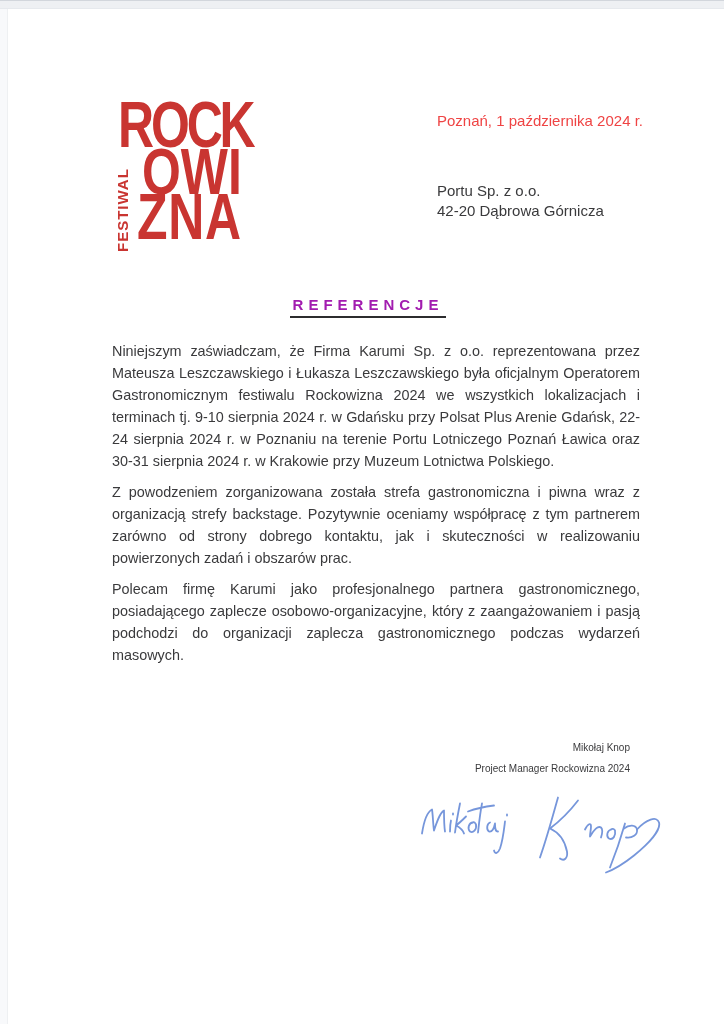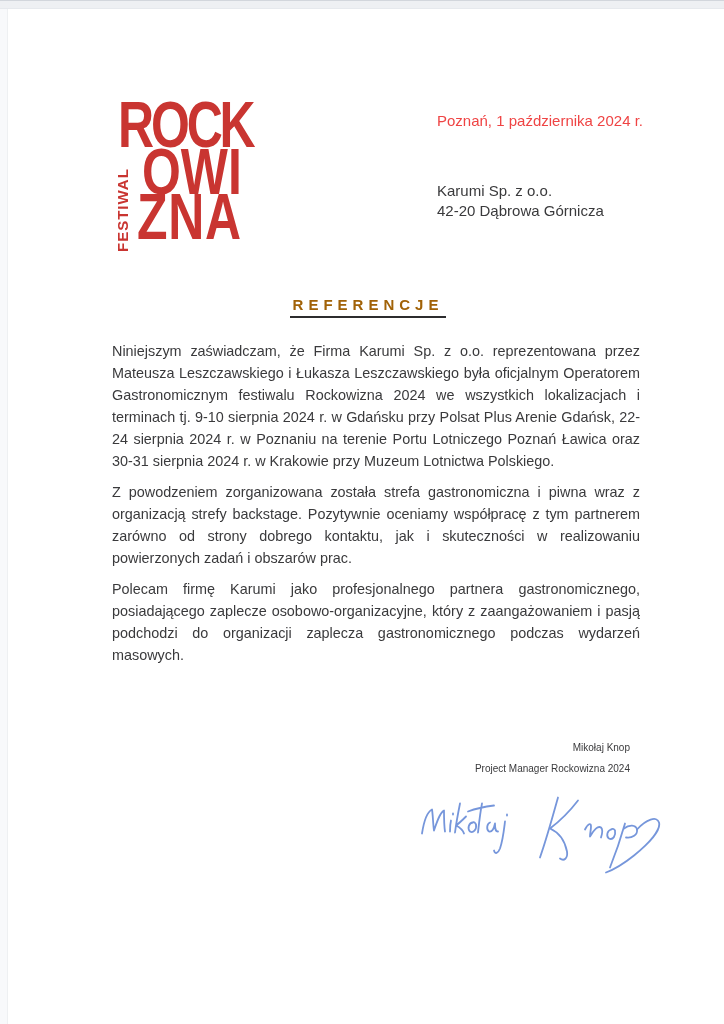--- a/index.html
+++ b/index.html
@@ -39,21 +39,21 @@
   }
   .recipient {
     position: absolute; left: 437px; top: 181px;
     font-size: 15px; line-height: 19.5px; color: #3a3a3c;
   }
   
   .title-wrap {
     position: absolute; left: 104px; top: 296px; width: 528px; text-align: center;
   }
   .title {
-    display: inline-block; font-size: 15px; font-weight: bold; color: #a16207;
+    display: inline-block; font-size: 15px; font-weight: bold; color: #a21caf;
     letter-spacing: 5px; border-bottom: 2px solid #2c2c2e; padding: 0 3px 3px 3px;
   }
   
   .body-text {
     position: absolute; left: 112px; top: 340px; width: 528px;
     font-size: 14.4px; line-height: 22px; color: #3a3a3c;
     text-align: justify;
   }
   .body-text p { margin-bottom: 9px; }
   
@@ -77,21 +77,21 @@
   <div class="logo">
     <div class="logo-vert" style="color: rgb(201, 53, 49);">FESTIWAL</div>
     <div class="logo-l logo-l1" style="color: rgb(201, 53, 49);">ROCK</div>
     <div class="logo-l logo-l2" style="color: rgb(201, 53, 49);">OWI</div>
     <div class="logo-l logo-l3" style="color: rgb(201, 53, 49);">ZNA</div>
   </div>
 
   <div class="dateline">Poznań, 1 października 2024 r.</div>
 
   <div class="recipient">
-    <div>Karumi Sp. z o.o.</div>
+    <div>Portu Sp. z o.o.</div>
     <div>42-20 Dąbrowa Górnicza</div>
   </div>
 
   <div class="title-wrap">
     <span class="title">REFERENCJE</span>
   </div>
 
   <div class="body-text">
     <p>Niniejszym zaświadczam, że Firma Karumi Sp. z o.o. reprezentowana przez Mateusza Leszczawskiego i Łukasza Leszczawskiego była oficjalnym Operatorem Gastronomicznym festiwalu Rockowizna 2024 we wszystkich lokalizacjach i terminach tj. 9-10 sierpnia 2024 r. w Gdańsku przy Polsat Plus Arenie Gdańsk, 22-24 sierpnia 2024 r. w Poznaniu na terenie Portu Lotniczego Poznań Ławica oraz 30-31 sierpnia 2024 r. w Krakowie przy Muzeum Lotnictwa Polskiego.</p>
     <p>Z powodzeniem zorganizowana została strefa gastronomiczna i piwna wraz z organizacją strefy backstage. Pozytywnie oceniamy współpracę z tym partnerem zarówno od strony dobrego kontaktu, jak i skuteczności w realizowaniu powierzonych zadań i obszarów prac.</p>

